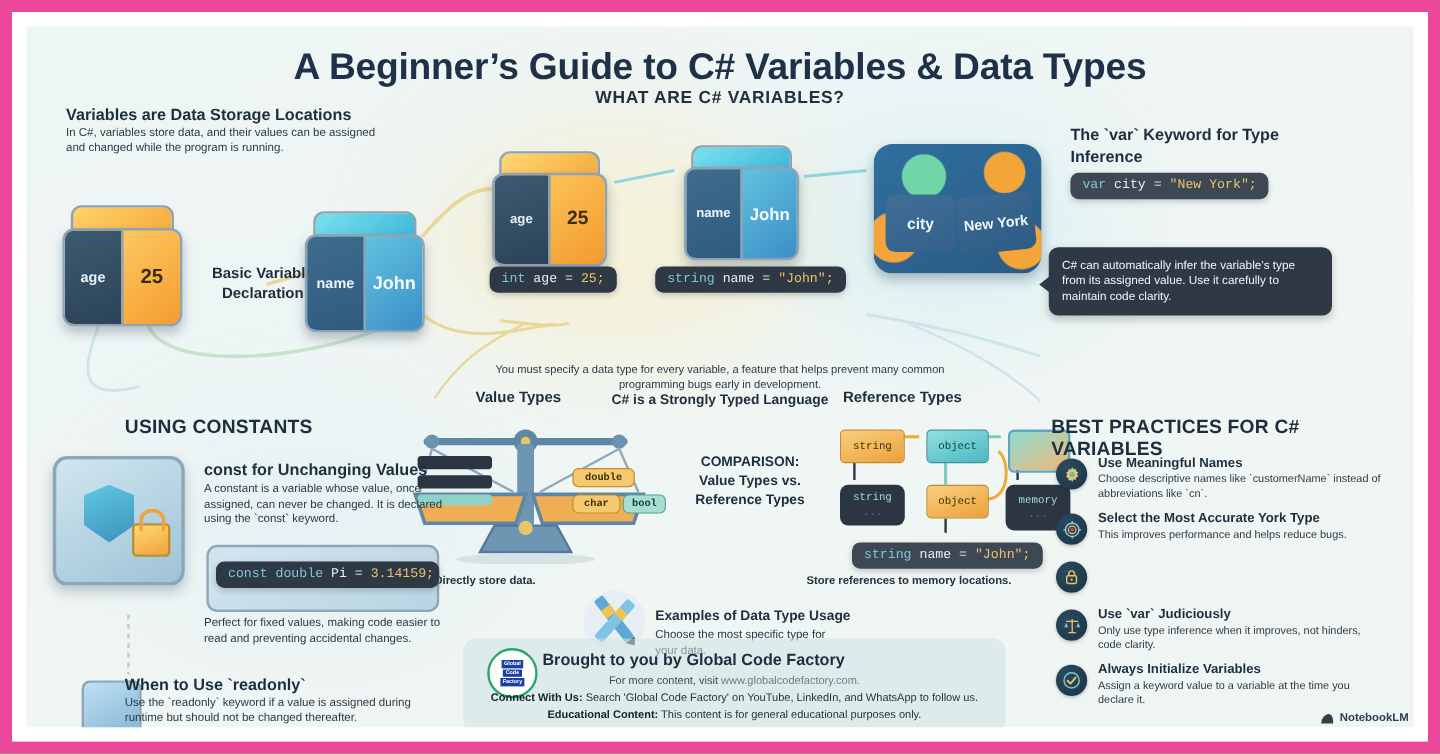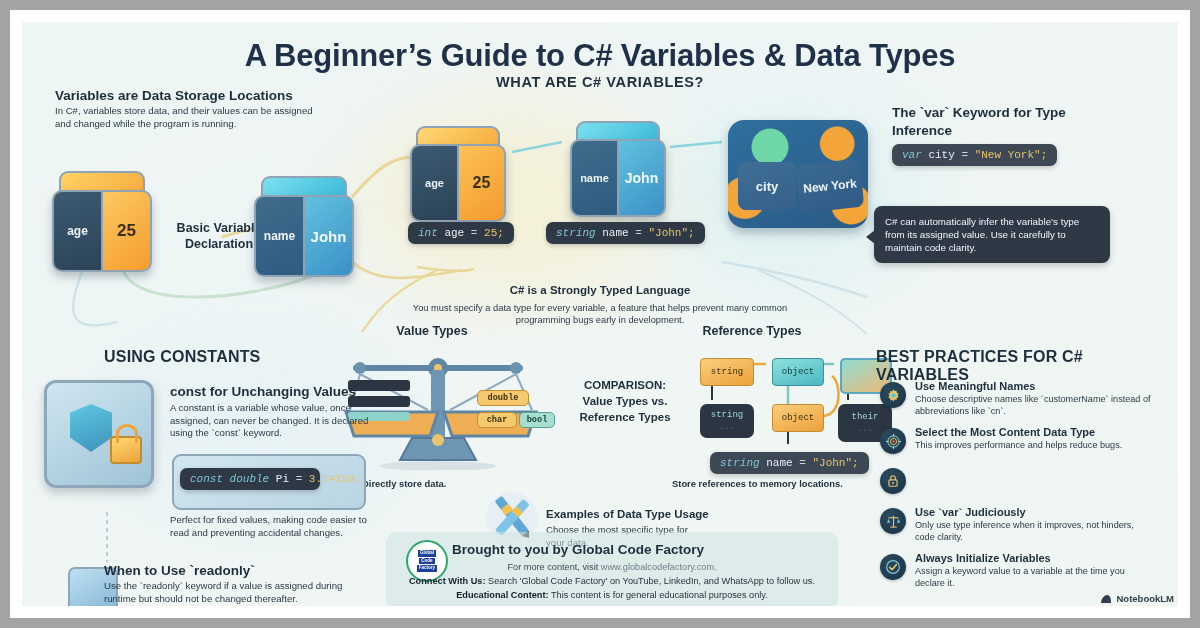--- a/index.html
+++ b/index.html
@@ -4,21 +4,21 @@
 <style>
   html,body{margin:0;padding:0;}
   body{
     width:1200px;height:628px;overflow:hidden;
     background:#13b659;
     font-family:"Liberation Sans", sans-serif;
     -webkit-font-smoothing:antialiased;
   }
   .frame{
     position:absolute;inset:0;
-    background:#a3a3a3;
+    background:#ec4899;
     padding:10px;box-sizing:border-box;
   }
   .inner-white{
     position:absolute;left:10px;top:10px;right:10px;bottom:10px;
     background:#ffffff;
   }
   .canvas{
     position:absolute;left:22px;top:22px;right:22px;bottom:22px;
     background:linear-gradient(160deg,#eef6f3 0%,#eef5f5 30%,#f0f6f4 60%,#eef5f2 100%);
     overflow:hidden;
@@ -49,42 +49,42 @@
     font-family:"Liberation Sans",sans-serif;font-weight:bold;}
   .cube-left{border-right:2px solid #8fa3b4;}
   .cube-lid{position:absolute;left:7%;top:-1%;width:86%;height:30%;
     border-radius:9px;border:2.5px solid #8fa3b4;}
 
   .code{
     position:absolute;background:#2f3945;color:#dde6ee;border-radius:7px;
     font-family:"Liberation Mono", monospace;font-size:11px;
     padding:5px 10px;white-space:nowrap;box-shadow:0 2px 5px rgba(0,0,0,.2);
   }
-  .code .kw{color:#7fc6d6;font-style:italic;}
+  .code .kw{color:#7fc6d6;}
   .code .id{color:#e8eef4;}
   .code .num{color:#e8c46a;}
   .code .str{color:#e8c46a;}
   .code .op{color:#c9d4de;}
 
   .callout{
     position:absolute;background:#2f3945;color:#f1f5f8;border-radius:8px;
     font-size:9.8px;line-height:1.34;padding:9px 11px;
     box-shadow:0 3px 7px rgba(0,0,0,.2);
   }
   .callout:after{
     content:"";position:absolute;left:-8px;top:24px;
     border-top:7px solid transparent;border-bottom:7px solid transparent;
     border-right:9px solid #2f3945;
   }
 
   .sec-head{
     position:absolute;font-size:15.5px;font-weight:bold;color:#1d2e3d;
     letter-spacing:.3px;text-align:center;
   }
-  .sec-sub{position:absolute;text-align:center;font-size:11.5px;font-weight:bold;color:#1d2e3d;}
+  .sec-sub{position:absolute;text-align:center;font-size:11.5px;font-weight:bold;color:#1d2e3d;margin-top:44px;}
   .sec-p{position:absolute;text-align:center;font-size:9.3px;color:#2a3a47;line-height:1.34;}
 
   .col-head{position:absolute;font-size:12.5px;font-weight:bold;color:#1d2e3d;text-align:center;}
   .cap{position:absolute;font-size:9.4px;font-weight:bold;color:#23323f;}
   .cmp{position:absolute;text-align:center;font-size:11.5px;font-weight:bold;color:#1d2e3d;line-height:1.38;}
 
   .big-head{position:absolute;font-size:16px;font-weight:bold;color:#1d2e3d;letter-spacing:.2px;}
 
   
   .bp{position:absolute;display:flex;gap:9px;width:272px;}
@@ -285,21 +285,21 @@
       </svg>
       <div class="folder" style="left:678px;top:336px;width:52px;height:26px;background:linear-gradient(160deg,#f9cf7f,#eda03a);border:1.5px solid #c08e2e;display:flex;align-items:center;justify-content:center;font-family:'Liberation Mono',monospace;font-size:9px;color:#3c3108;">string</div>
       <div class="folder" style="left:750px;top:336px;width:50px;height:26px;background:linear-gradient(160deg,#8fe0dc,#4bb8c4);border:1.5px solid #3d8f9c;display:flex;align-items:center;justify-content:center;font-family:'Liberation Mono',monospace;font-size:9px;color:#0e3b40;">object</div>
       <div style="position:absolute;left:818px;top:336px;width:48px;height:32px;border-radius:5px;border:2px solid #5fa7c0;background:linear-gradient(150deg,#8fdcd0,#f0b878);"></div>
       <div class="darkbox" style="left:678px;top:382px;width:54px;height:34px;">
         <span>string</span>
         <span style="color:#5d7380;">...</span>
       </div>
       <div class="folder" style="left:750px;top:382px;width:50px;height:26px;background:linear-gradient(160deg,#f9cf7f,#eda03a);border:1.5px solid #c08e2e;display:flex;align-items:center;justify-content:center;font-family:'Liberation Mono',monospace;font-size:9px;color:#3c3108;">object</div>
       <div class="darkbox" style="left:816px;top:382px;width:54px;height:38px;">
-        <span>their</span>
+        <span>memory</span>
         <span style="color:#5d7380;">...</span>
       </div>
     </div>
 
     <div class="code" style="left:688px;top:430px;background:#3d4854;">
       <span class="kw">string</span>
       <span class="id">name</span>
       <span class="op">=</span>
       <span class="str">"John";</span>
     </div>
@@ -320,21 +320,21 @@
     </div>
 
     <div style="position:absolute;left:46px;top:545px;width:46px;height:42px;border-radius:7px;
          border:2px solid #8ea7b8;background:linear-gradient(150deg,#bfe0f2,#85b7d6);"></div>
 
     <div class="h-left" style="left:148px;top:362px;width:210px;">const for Unchanging Values</div>
     <div class="p-left" style="left:148px;top:380px;width:200px;">A constant is a variable whose value, once assigned, can never be changed. It is declared using the `const` keyword.</div>
 
     <div style="position:absolute;left:150px;top:432px;width:190px;height:52px;border-radius:9px;
          background:linear-gradient(150deg,#d2e6ef,#b9d4e3);border:2px solid #8ea7b8;"></div>
-    <div class="code" style="left:158px;top:446px;width:140px;box-sizing:border-box;">
+    <div class="code" style="left:158px;top:446px;width:186px;box-sizing:border-box;">
       <span class="kw">const double</span>
       <span class="id">Pi</span>
       <span class="op">=</span>
       <span class="num">3.14159;</span>
     </div>
 
     <div class="p-left" style="left:148px;top:492px;width:198px;">Perfect for fixed values, making code easier to read and preventing accidental changes.</div>
 
     <div class="h-left" style="left:82px;top:541px;width:200px;">When to Use `readonly`</div>
     <div class="p-left" style="left:82px;top:558px;width:252px;">Use the `readonly` keyword if a value is assigned during runtime but should not be changed thereafter.</div>
@@ -377,21 +377,21 @@
             <circle cx="12" cy="12" r="9" fill="none" stroke="#9fd8d8" stroke-width="1.6"></circle>
             <circle cx="12" cy="12" r="5" fill="none" stroke="#e8c46a" stroke-width="1.6"></circle>
             <circle cx="12" cy="12" r="2" fill="#e06a4a"></circle>
             <line x1="12" y1="0" x2="12" y2="4" stroke="#9fd8d8" stroke-width="1.6"></line>
             <line x1="12" y1="20" x2="12" y2="24" stroke="#9fd8d8" stroke-width="1.6"></line>
             <line x1="0" y1="12" x2="4" y2="12" stroke="#9fd8d8" stroke-width="1.6"></line>
             <line x1="20" y1="12" x2="24" y2="12" stroke="#9fd8d8" stroke-width="1.6"></line>
           </svg>
       </div>
       <div>
-        <div class="bp-t">Select the Most Content Data Type</div>
+        <div class="bp-t">Select the Most Accurate York Type</div>
         <div class="bp-d">This improves performance and helps reduce bugs.</div>
       </div>
     </div>
 
     <div class="bp" style="left:858px;top:444px;">
       <div class="bp-icon">
         <svg width="14" height="14" viewBox="0 0 24 24">
             <rect x="5" y="10" width="14" height="11" rx="2" fill="none" stroke="#e8c46a" stroke-width="2"></rect>
             <path d="M8 10V7a4 4 0 018 0v3" fill="none" stroke="#e8c46a" stroke-width="2"></path>
             <circle cx="12" cy="15.5" r="1.6" fill="#e8c46a"></circle>

